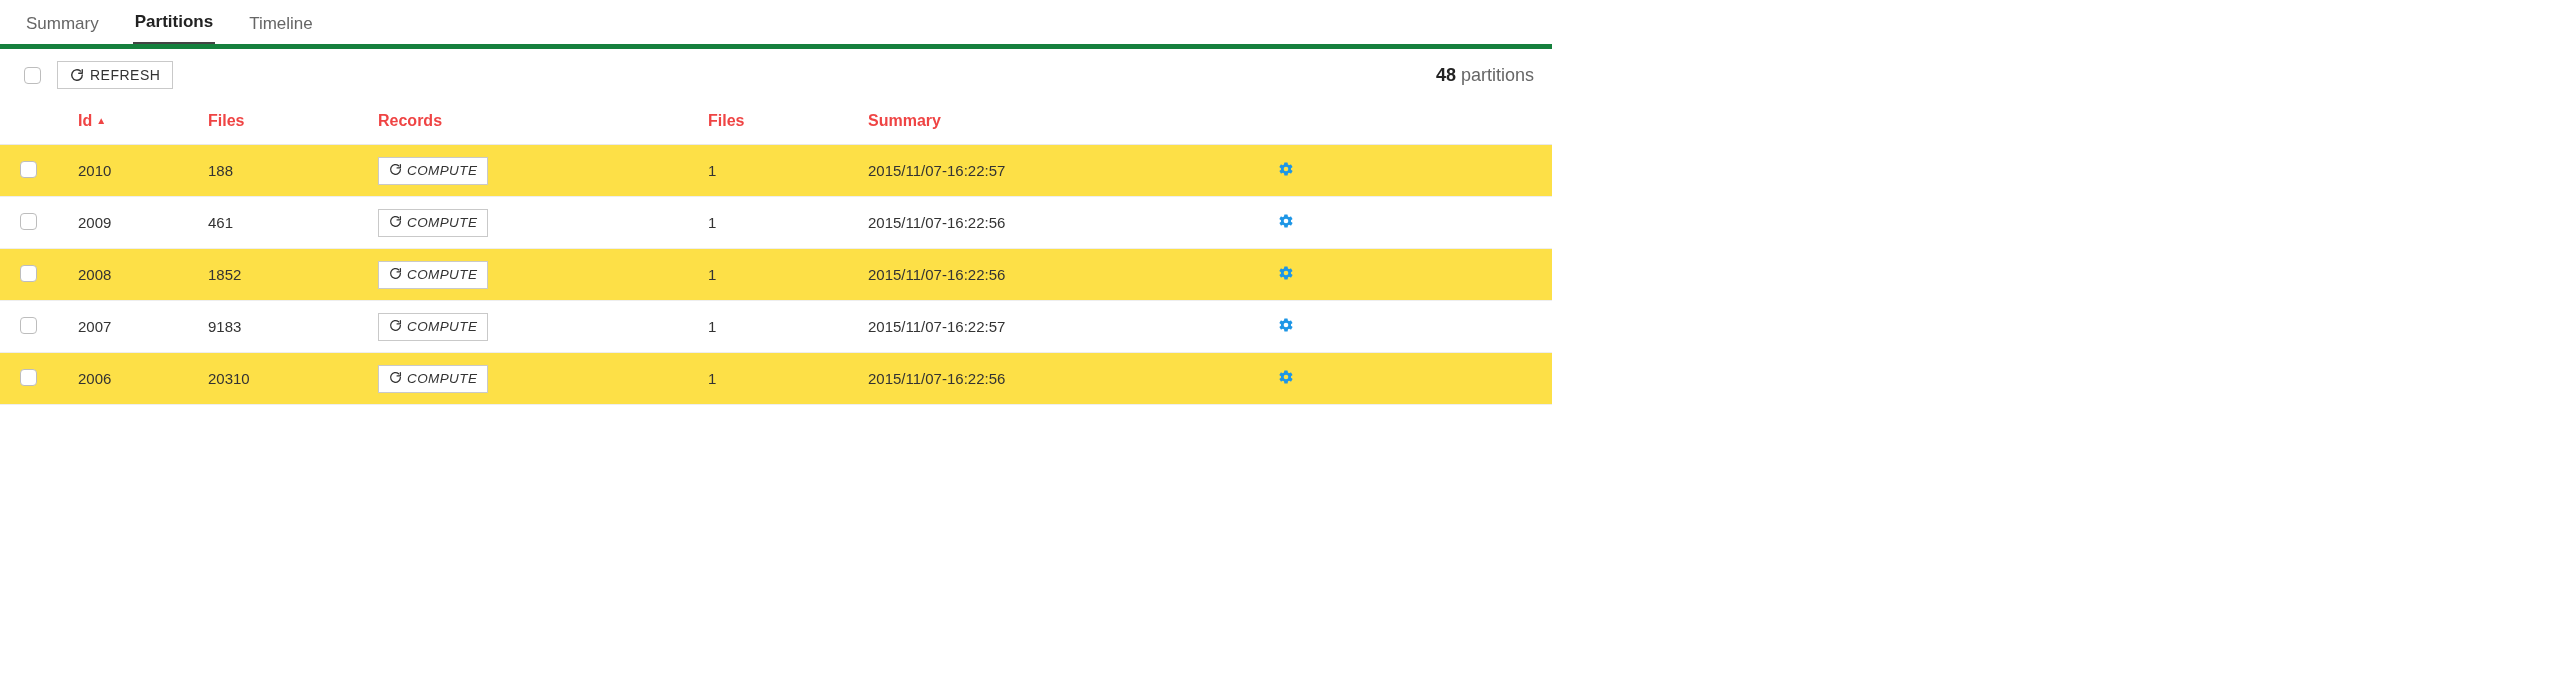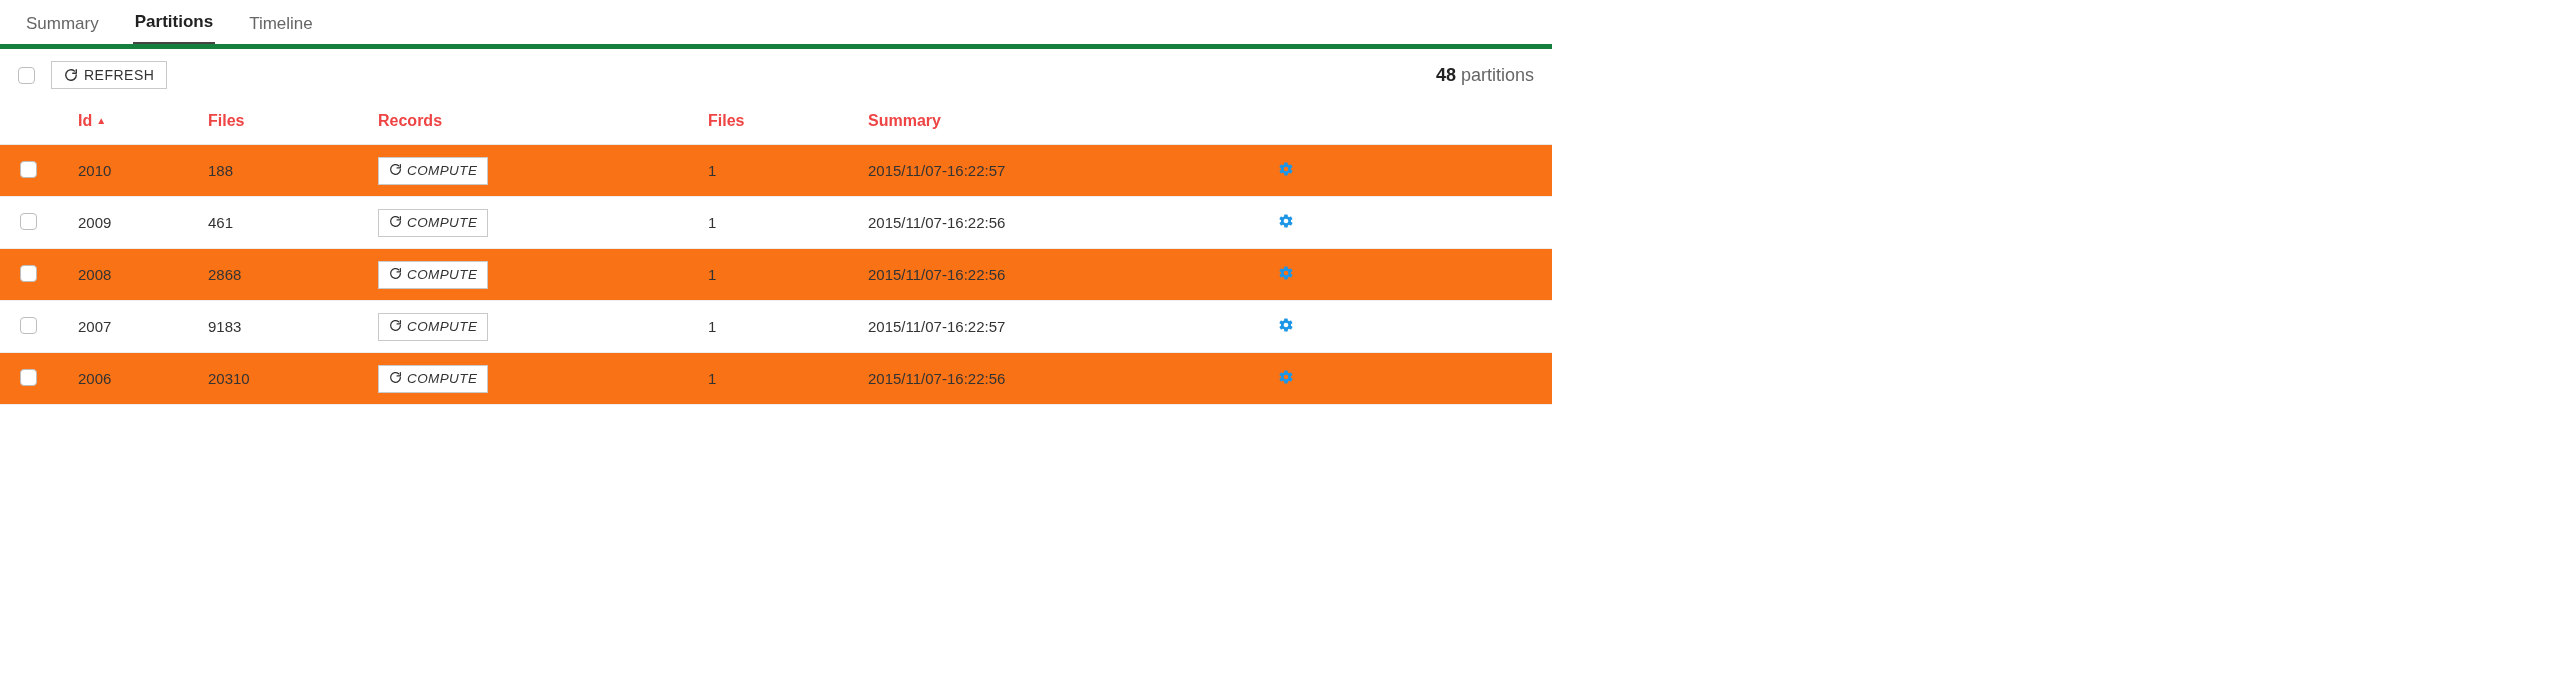--- a/index.html
+++ b/index.html
@@ -33,21 +33,21 @@
   }
   .tab.active {
     color: #222;
     font-weight: 700;
     border-bottom: 2px solid #444;
   }
   
   .toolbar {
     display: flex;
     align-items: center;
-    padding: 12px 18px 10px 18px;
+    padding: 12px 18px 10px 24px;
   }
   .toolbar-left {
     display: flex;
     align-items: center;
     gap: 16px;
   }
   .checkbox {
     width: 17px;
     height: 17px;
     border: 1.5px solid #bdbdbd;
@@ -107,21 +107,21 @@
     top: -1px;
   }
   .tbody .row {
     padding: 8px 18px;
     min-height: 52px;
     border-bottom: 1px solid #eeeeee;
     font-size: 15px;
     color: #333;
   }
   .tbody .row.alt {
-    background: #f97316;
+    background: #fde047;
   }
   .cell { padding-right: 8px; }
   .cell.id, .cell.size, .cell.files { font-weight: 400; }
   .row .checkbox-wrap { padding-left: 2px; }
   .compute-btn {
     border: 1px solid #c9c9c9;
     background: #fff;
     padding: 5px 10px;
     font-size: 13.5px;
     letter-spacing: 0.4px;
@@ -217,21 +217,21 @@
               </button></div>
             <div class="cell files">1</div>
             <div class="cell lm">2015/11/07-16:22:56</div>
             <div class="cell actions"><span class="gear"><svg viewBox="0 0 24 24" width="16" height="16" fill="#1e96e6">
                   <path d="M19.4 13a7.8 7.8 0 0 0 .1-1 7.8 7.8 0 0 0-.1-1l2.1-1.6a.5.5 0 0 0 .1-.6l-2-3.4a.5.5 0 0 0-.6-.2l-2.5 1a7.6 7.6 0 0 0-1.7-1l-.4-2.6a.5.5 0 0 0-.5-.4h-4a.5.5 0 0 0-.5.4l-.4 2.6a7.6 7.6 0 0 0-1.7 1l-2.5-1a.5.5 0 0 0-.6.2l-2 3.4a.5.5 0 0 0 .1.6L4.5 11a7.8 7.8 0 0 0-.1 1 7.8 7.8 0 0 0 .1 1l-2.1 1.6a.5.5 0 0 0-.1.6l2 3.4a.5.5 0 0 0 .6.2l2.5-1a7.6 7.6 0 0 0 1.7 1l.4 2.6a.5.5 0 0 0 .5.4h4a.5.5 0 0 0 .5-.4l.4-2.6a7.6 7.6 0 0 0 1.7-1l2.5 1a.5.5 0 0 0 .6-.2l2-3.4a.5.5 0 0 0-.1-.6ZM12 15.5A3.5 3.5 0 1 1 15.5 12 3.5 3.5 0 0 1 12 15.5Z"></path>
                 </svg></span></div>
           </div>
           <div class="row alt">
             <div class="cell checkbox-wrap"><span class="checkbox"></span></div>
             <div class="cell id">2008</div>
-            <div class="cell size">2868</div>
+            <div class="cell size">1852</div>
             <div class="cell records"><button class="compute-btn">
                 <span><svg width="13" height="13" viewBox="0 0 24 24" fill="none" stroke="#333" stroke-width="2.4" stroke-linecap="round" stroke-linejoin="round">
                     <path d="M21 12a9 9 0 1 1-3.2-6.9"></path>
                     <path d="M21 3v6h-6"></path>
                   </svg></span>
                 <span>COMPUTE</span>
               </button></div>
             <div class="cell files">1</div>
             <div class="cell lm">2015/11/07-16:22:56</div>
             <div class="cell actions"><span class="gear"><svg viewBox="0 0 24 24" width="16" height="16" fill="#1e96e6">

